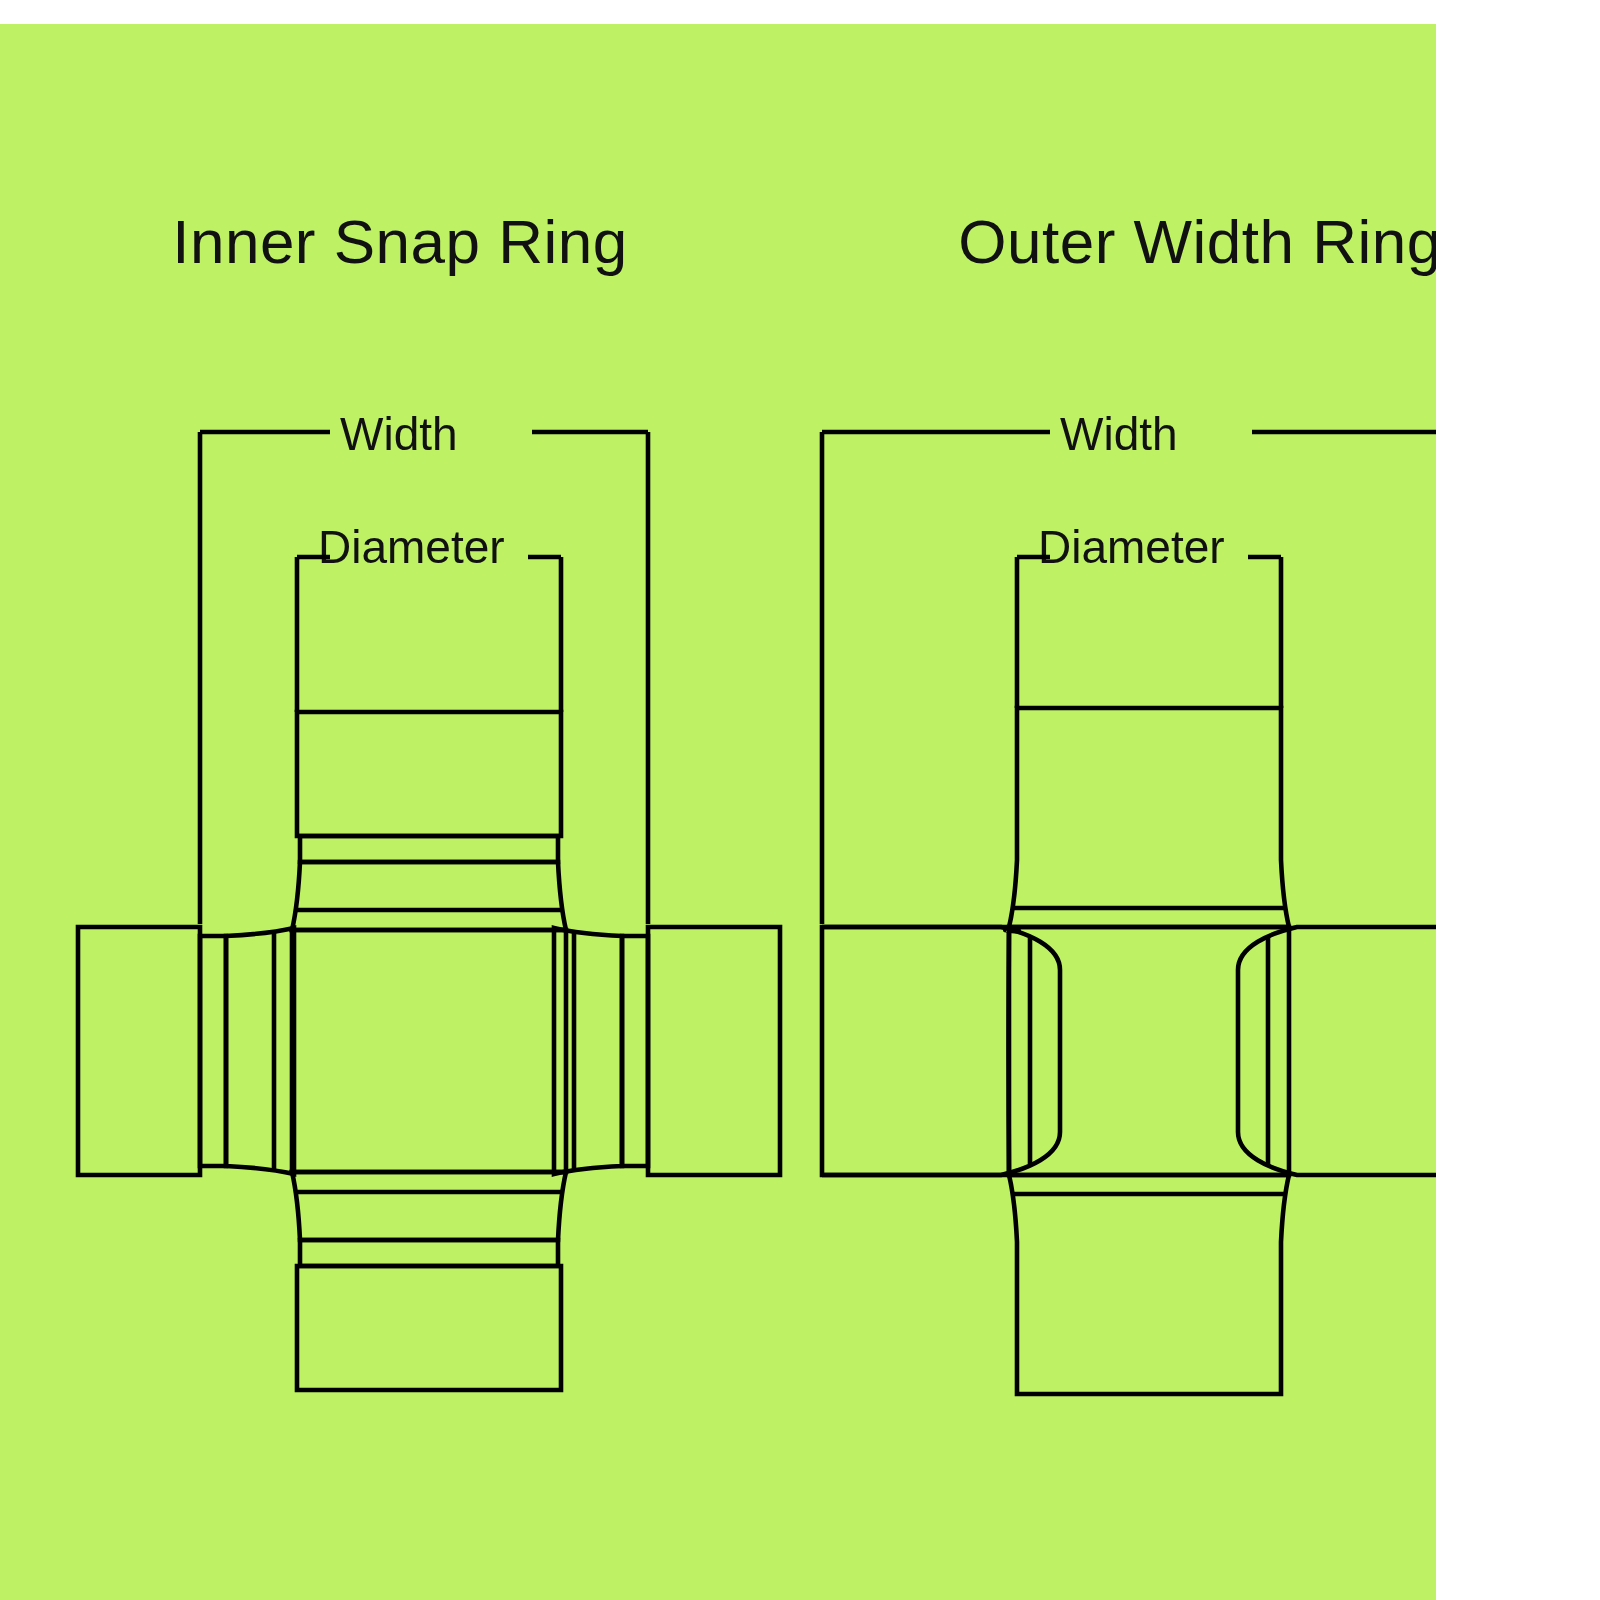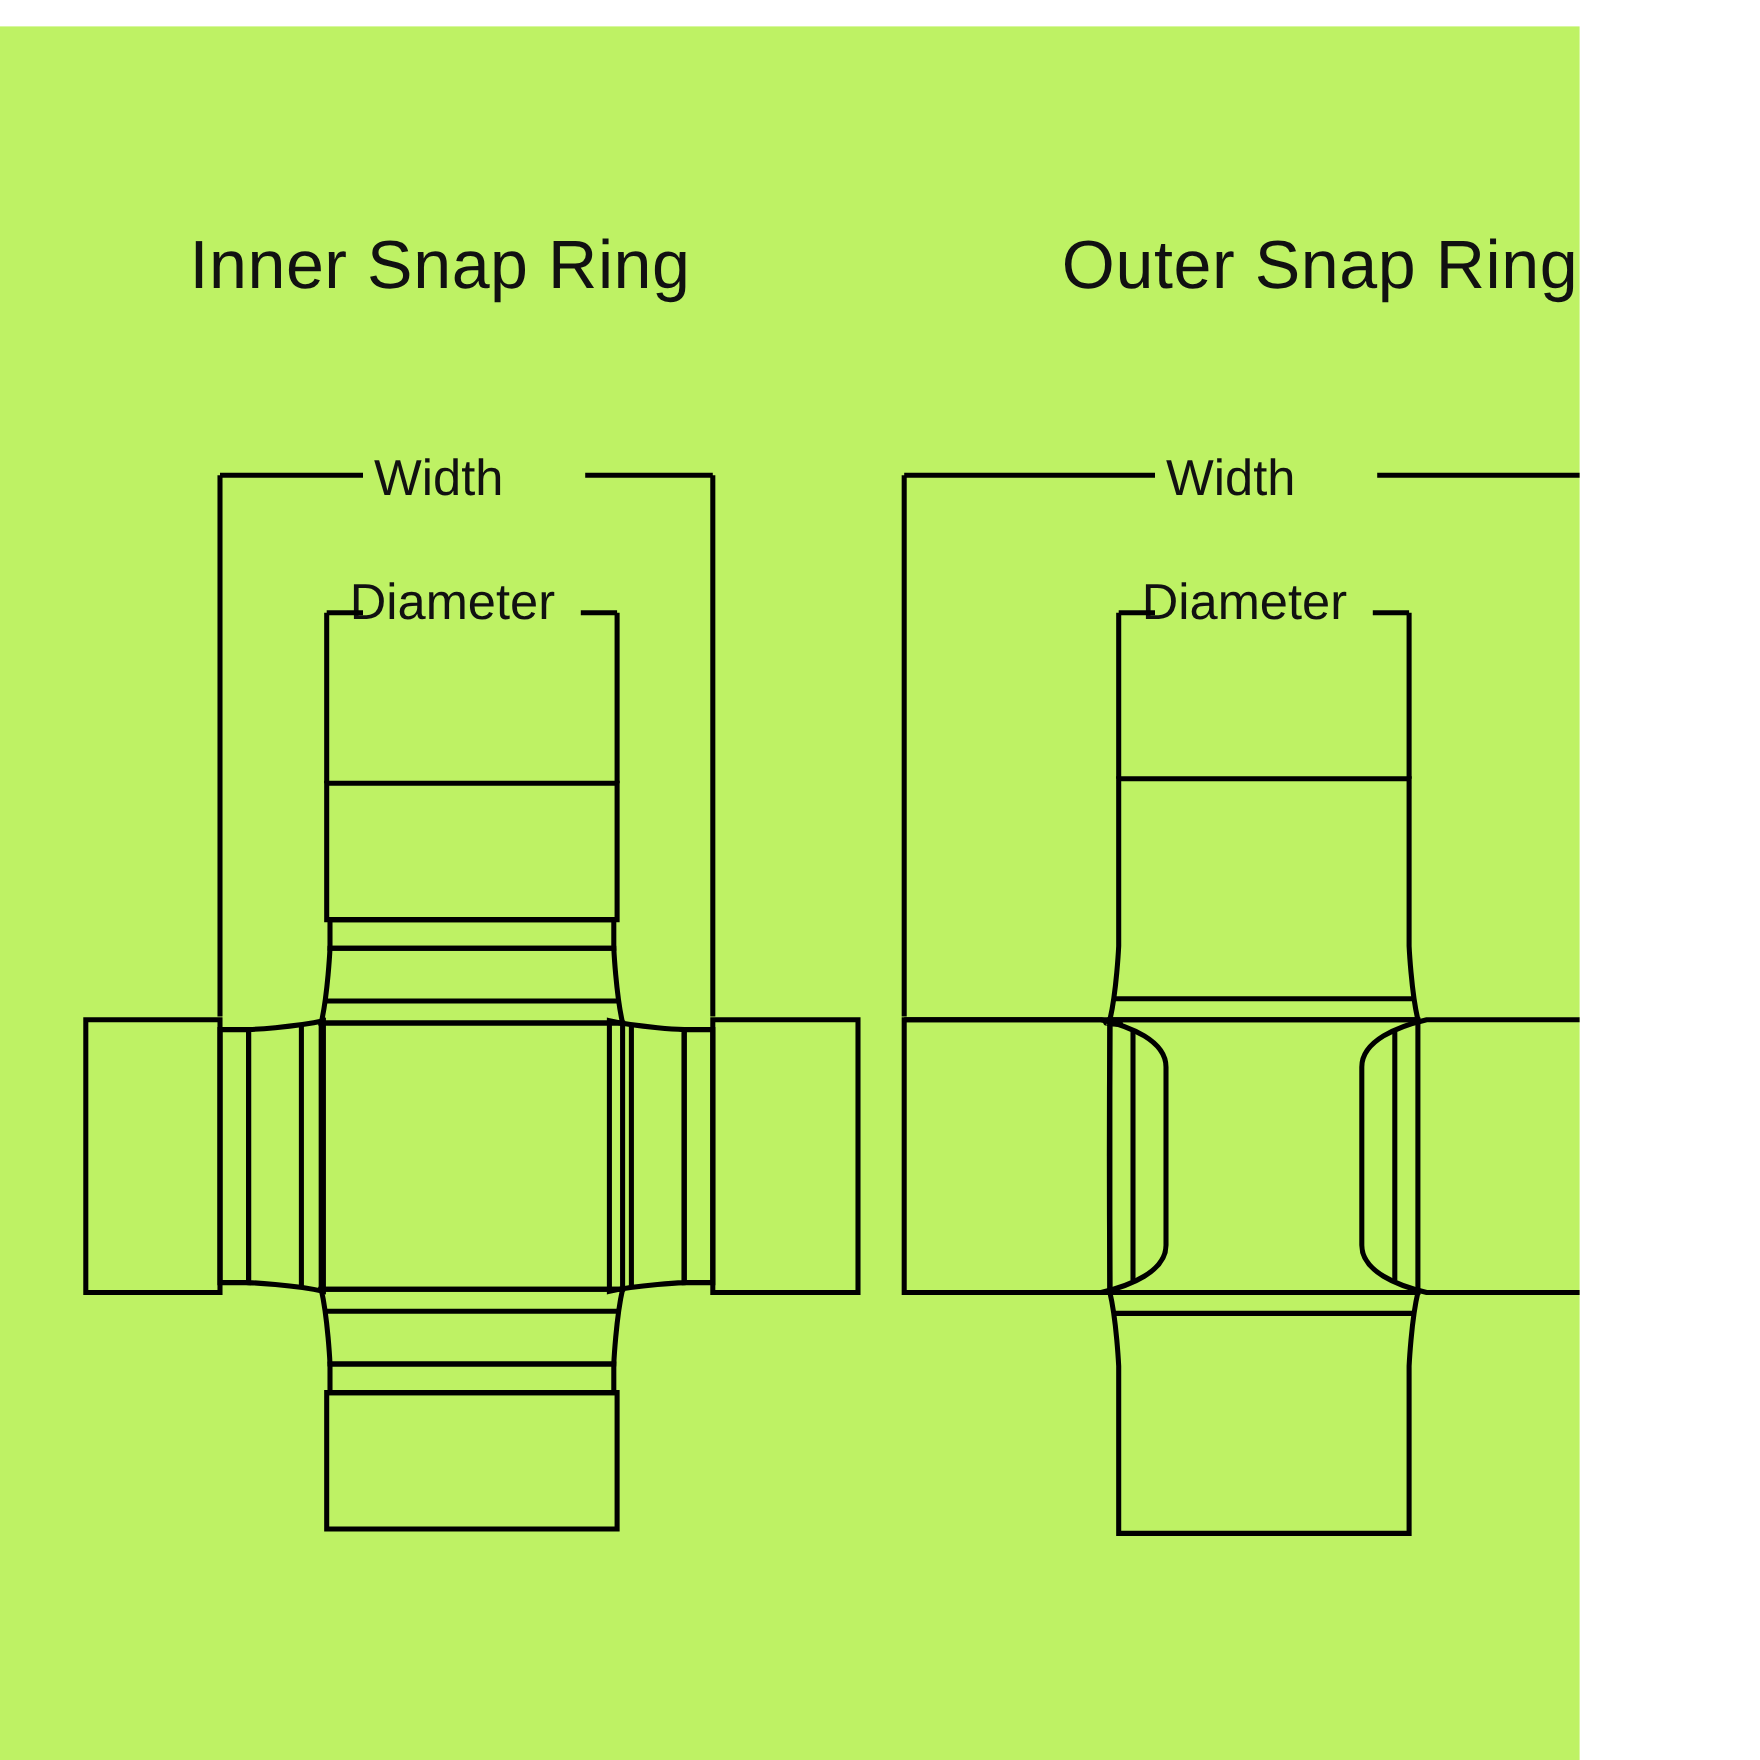--- a/index.html
+++ b/index.html
@@ -60,21 +60,21 @@
     stroke-linecap: butt;
   }
 </style>
 </head>
 <body>
 
 <div id="page">
 
   <div class="panel-title" id="title-left">Inner Snap Ring</div>
 
-  <div class="panel-title" id="title-right">Outer Snap Ring</div>
+  <div class="panel-title" id="title-right">Outer Width Ring</div>
 
   <div class="dim-label" id="width-label-left">Width</div>
 
   <div class="dim-label" id="diam-label-left">Diameter</div>
 
   <div class="dim-label" id="width-label-right">Width</div>
 
   <div class="dim-label" id="diam-label-right">Diameter</div>
 
   <svg class="art" width="1600" height="1600" viewBox="0 0 1600 1600">

